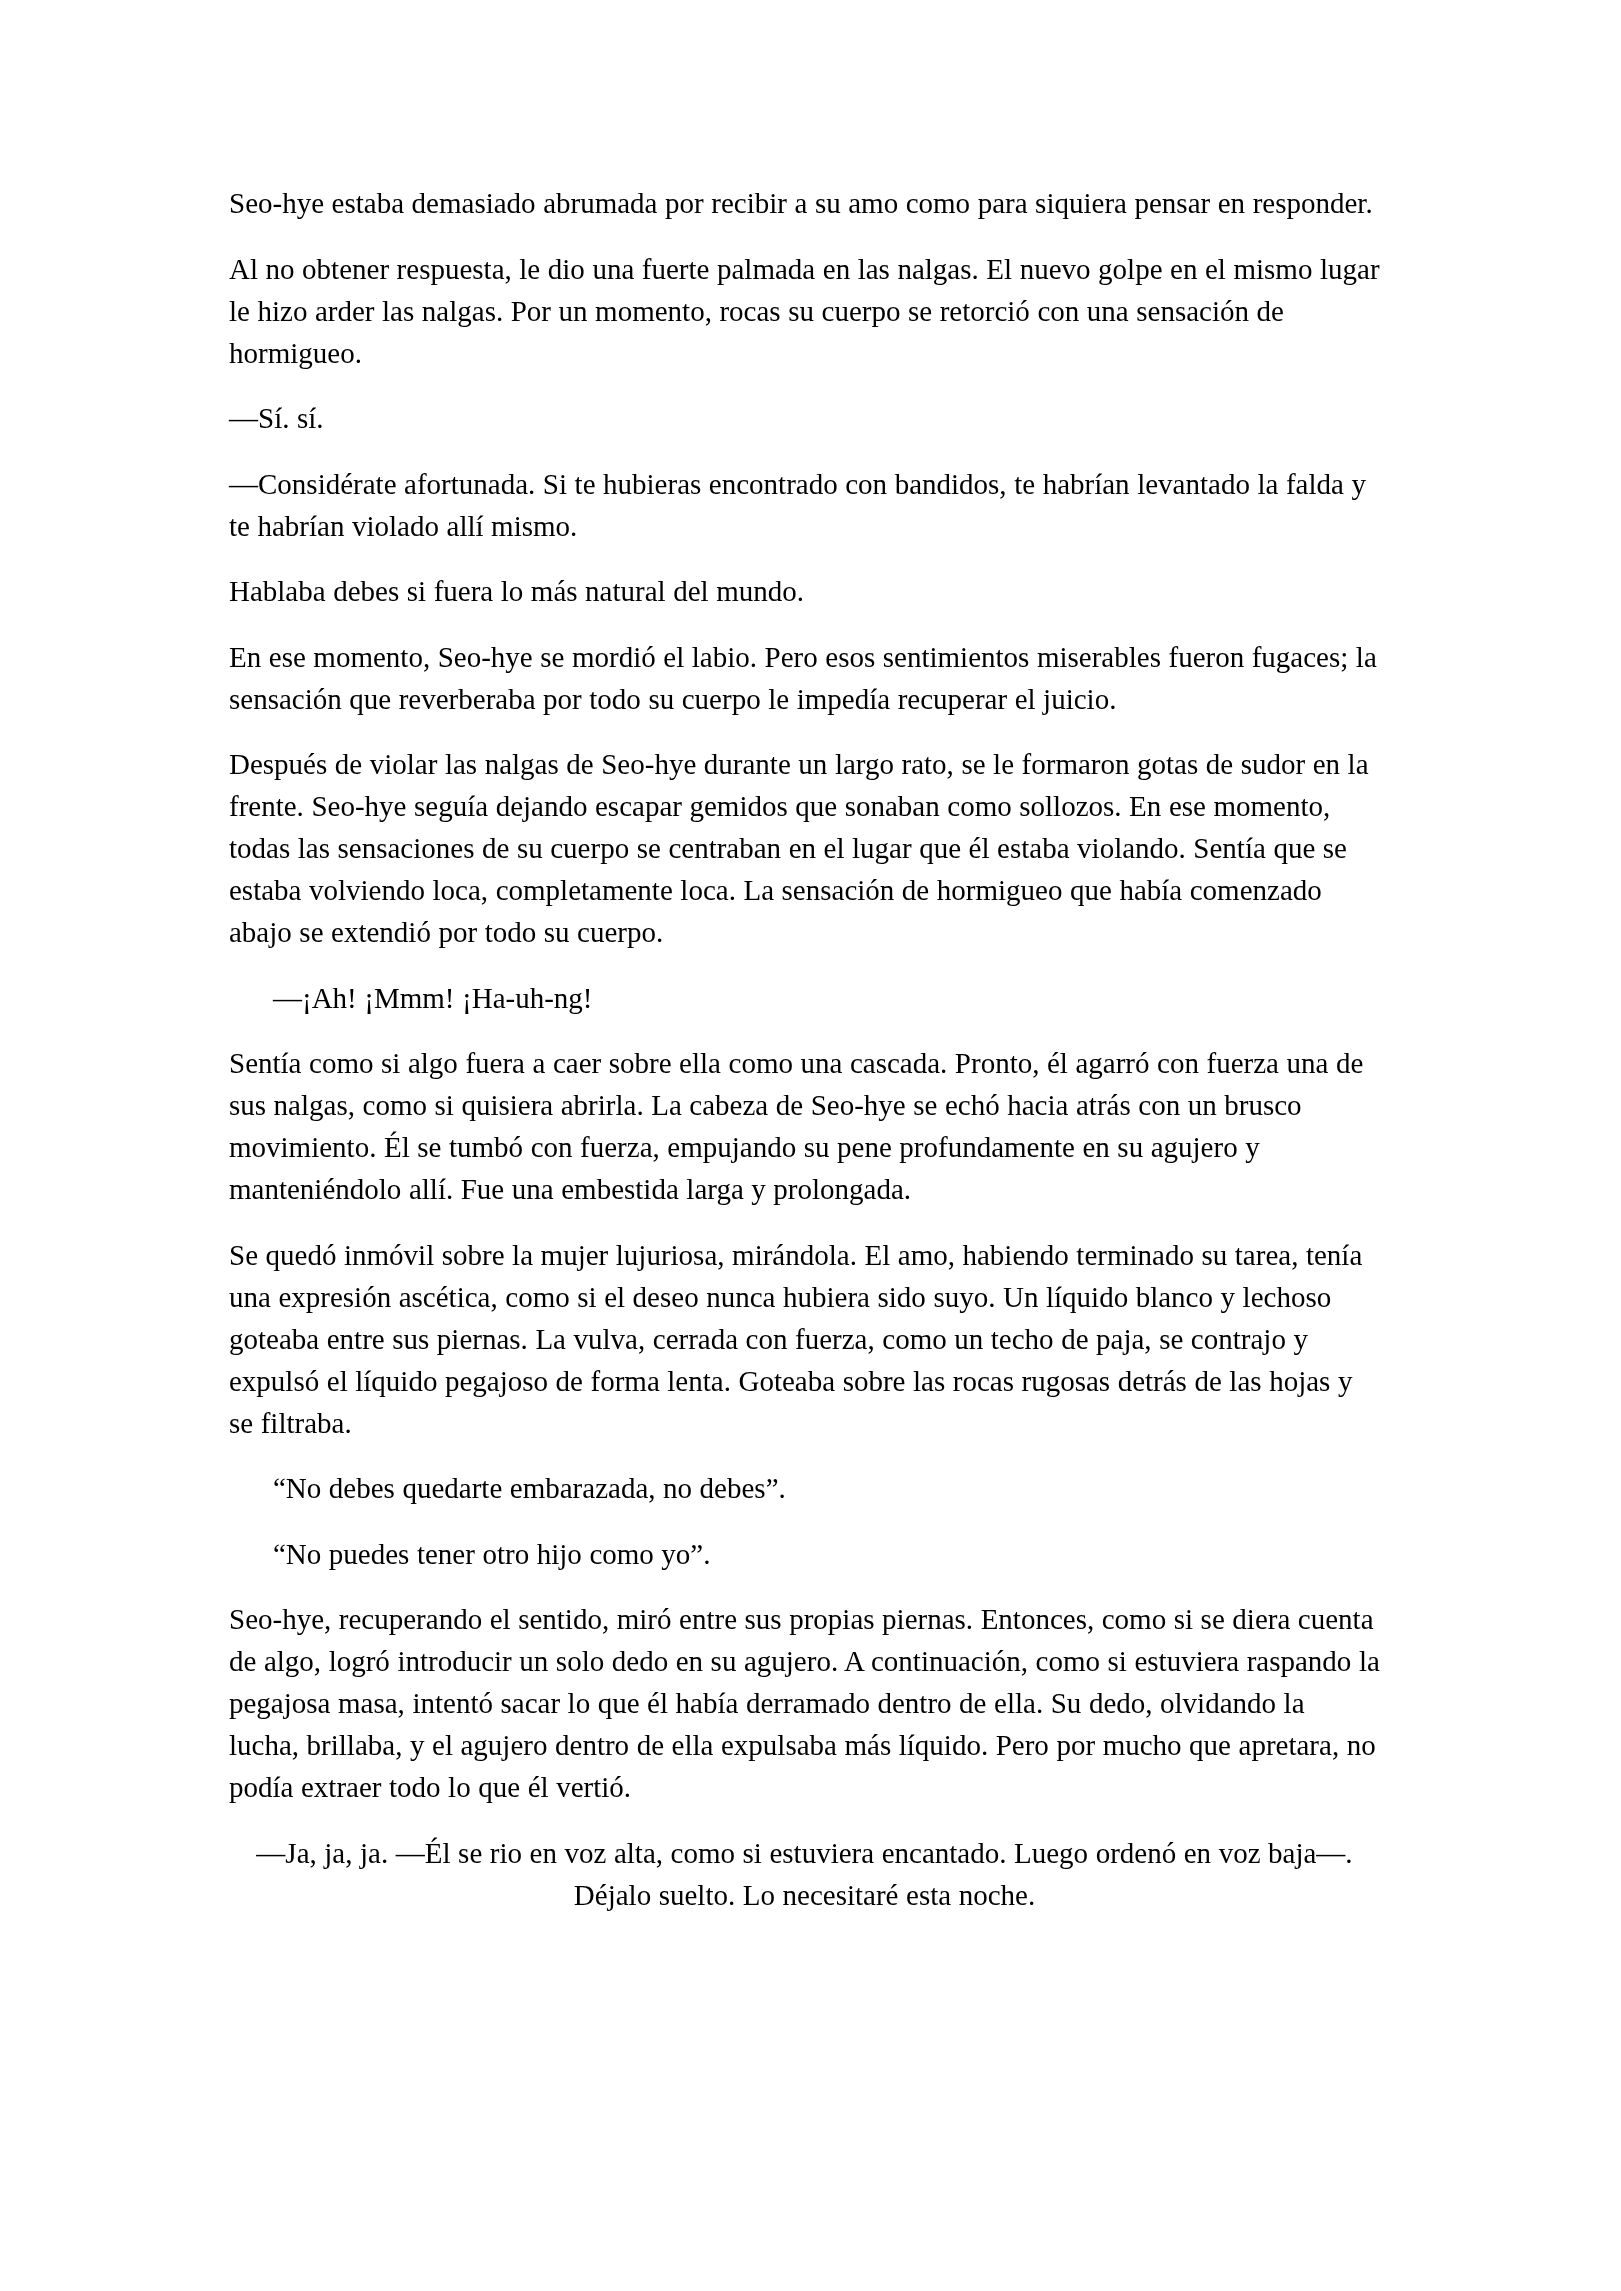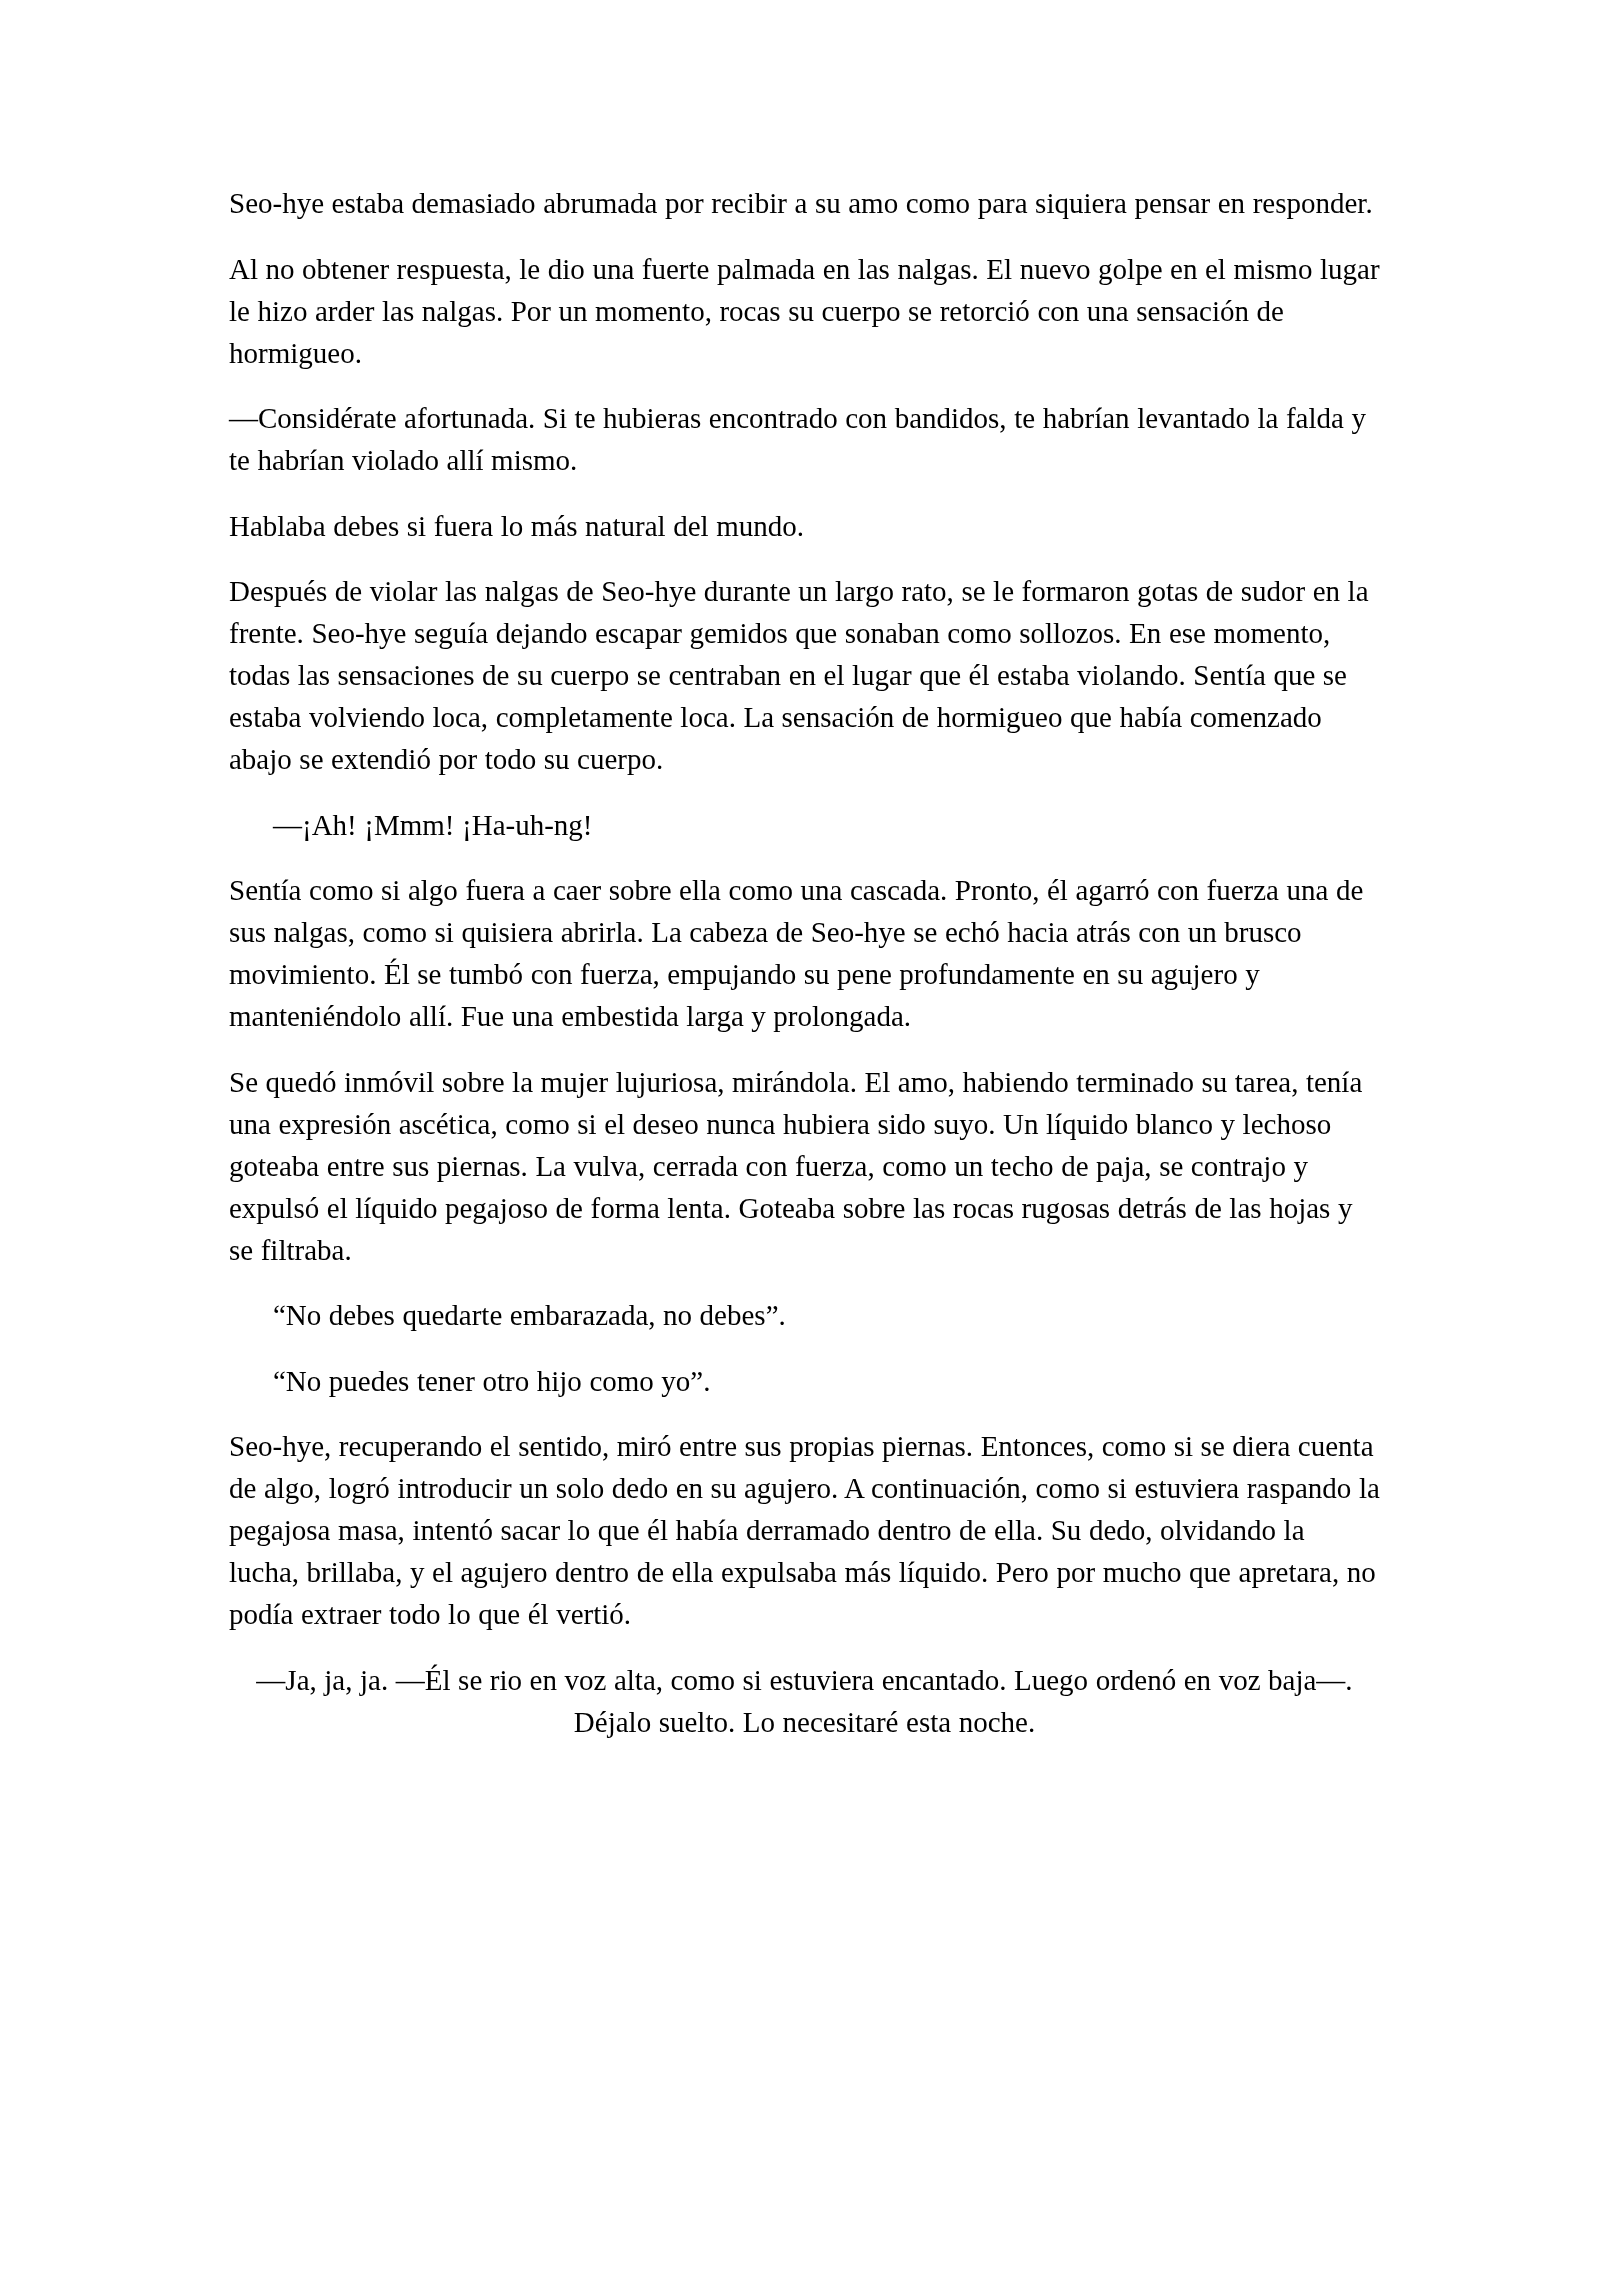--- a/index.html
+++ b/index.html
@@ -46,22 +46,24 @@
   }
 </style>
 </head>
 <body>
 
 <div class="page">
   <div class="text-column">
 
     <p class="para">Seo-hye estaba demasiado abrumada por recibir a su amo como para siquiera pensar en responder.</p>
     <p class="para">Al no obtener respuesta, le dio una fuerte palmada en las nalgas. El nuevo golpe en el mismo lugar le hizo arder las nalgas. Por un momento, rocas su cuerpo se retorció con una sensación de hormigueo.</p>
+    <p class="para">—Sí. sí.</p>
     <p class="para">—Considérate afortunada. Si te hubieras encontrado con bandidos, te habrían levantado la falda y te habrían violado allí mismo.</p>
     <p class="para">Hablaba debes si fuera lo más natural del mundo.</p>
+    <p class="para">En ese momento, Seo-hye se mordió el labio. Pero esos sentimientos miserables fueron fugaces; la sensación que reverberaba por todo su cuerpo le impedía recuperar el juicio.</p>
     <p class="para">Después de violar las nalgas de Seo-hye durante un largo rato, se le formaron gotas de sudor en la frente. Seo-hye seguía dejando escapar gemidos que sonaban como sollozos. En ese momento, todas las sensaciones de su cuerpo se centraban en el lugar que él estaba violando. Sentía que se estaba volviendo loca, completamente loca. La sensación de hormigueo que había comenzado abajo se extendió por todo su cuerpo.</p>
     <p class="para italic">—¡Ah! ¡Mmm! ¡Ha-uh-ng!</p>
     <p class="para">Sentía como si algo fuera a caer sobre ella como una cascada. Pronto, él agarró con fuerza una de sus nalgas, como si quisiera abrirla. La cabeza de Seo-hye se echó hacia atrás con un brusco movimiento. Él se tumbó con fuerza, empujando su pene profundamente en su agujero y manteniéndolo allí. Fue una embestida larga y prolongada.</p>
     <p class="para">Se quedó inmóvil sobre la mujer lujuriosa, mirándola. El amo, habiendo terminado su tarea, tenía una expresión ascética, como si el deseo nunca hubiera sido suyo. Un líquido blanco y lechoso goteaba entre sus piernas. La vulva, cerrada con fuerza, como un techo de paja, se contrajo y expulsó el líquido pegajoso de forma lenta. Goteaba sobre las rocas rugosas detrás de las hojas y se filtraba.</p>
     <p class="para italic">“No debes quedarte embarazada, no debes”.</p>
     <p class="para italic">“No puedes tener otro hijo como yo”.</p>
     <p class="para">Seo-hye, recuperando el sentido, miró entre sus propias piernas. Entonces, como si se diera cuenta de algo, logró introducir un solo dedo en su agujero. A continuación, como si estuviera raspando la pegajosa masa, intentó sacar lo que él había derramado dentro de ella. Su dedo, olvidando la lucha, brillaba, y el agujero dentro de ella expulsaba más líquido. Pero por mucho que apretara, no podía extraer todo lo que él vertió.</p>
     <p class="para">—Ja, ja, ja. —Él se rio en voz alta, como si estuviera encantado. Luego ordenó en voz baja—. Déjalo suelto. Lo necesitaré esta noche.</p>
 
   </div>

